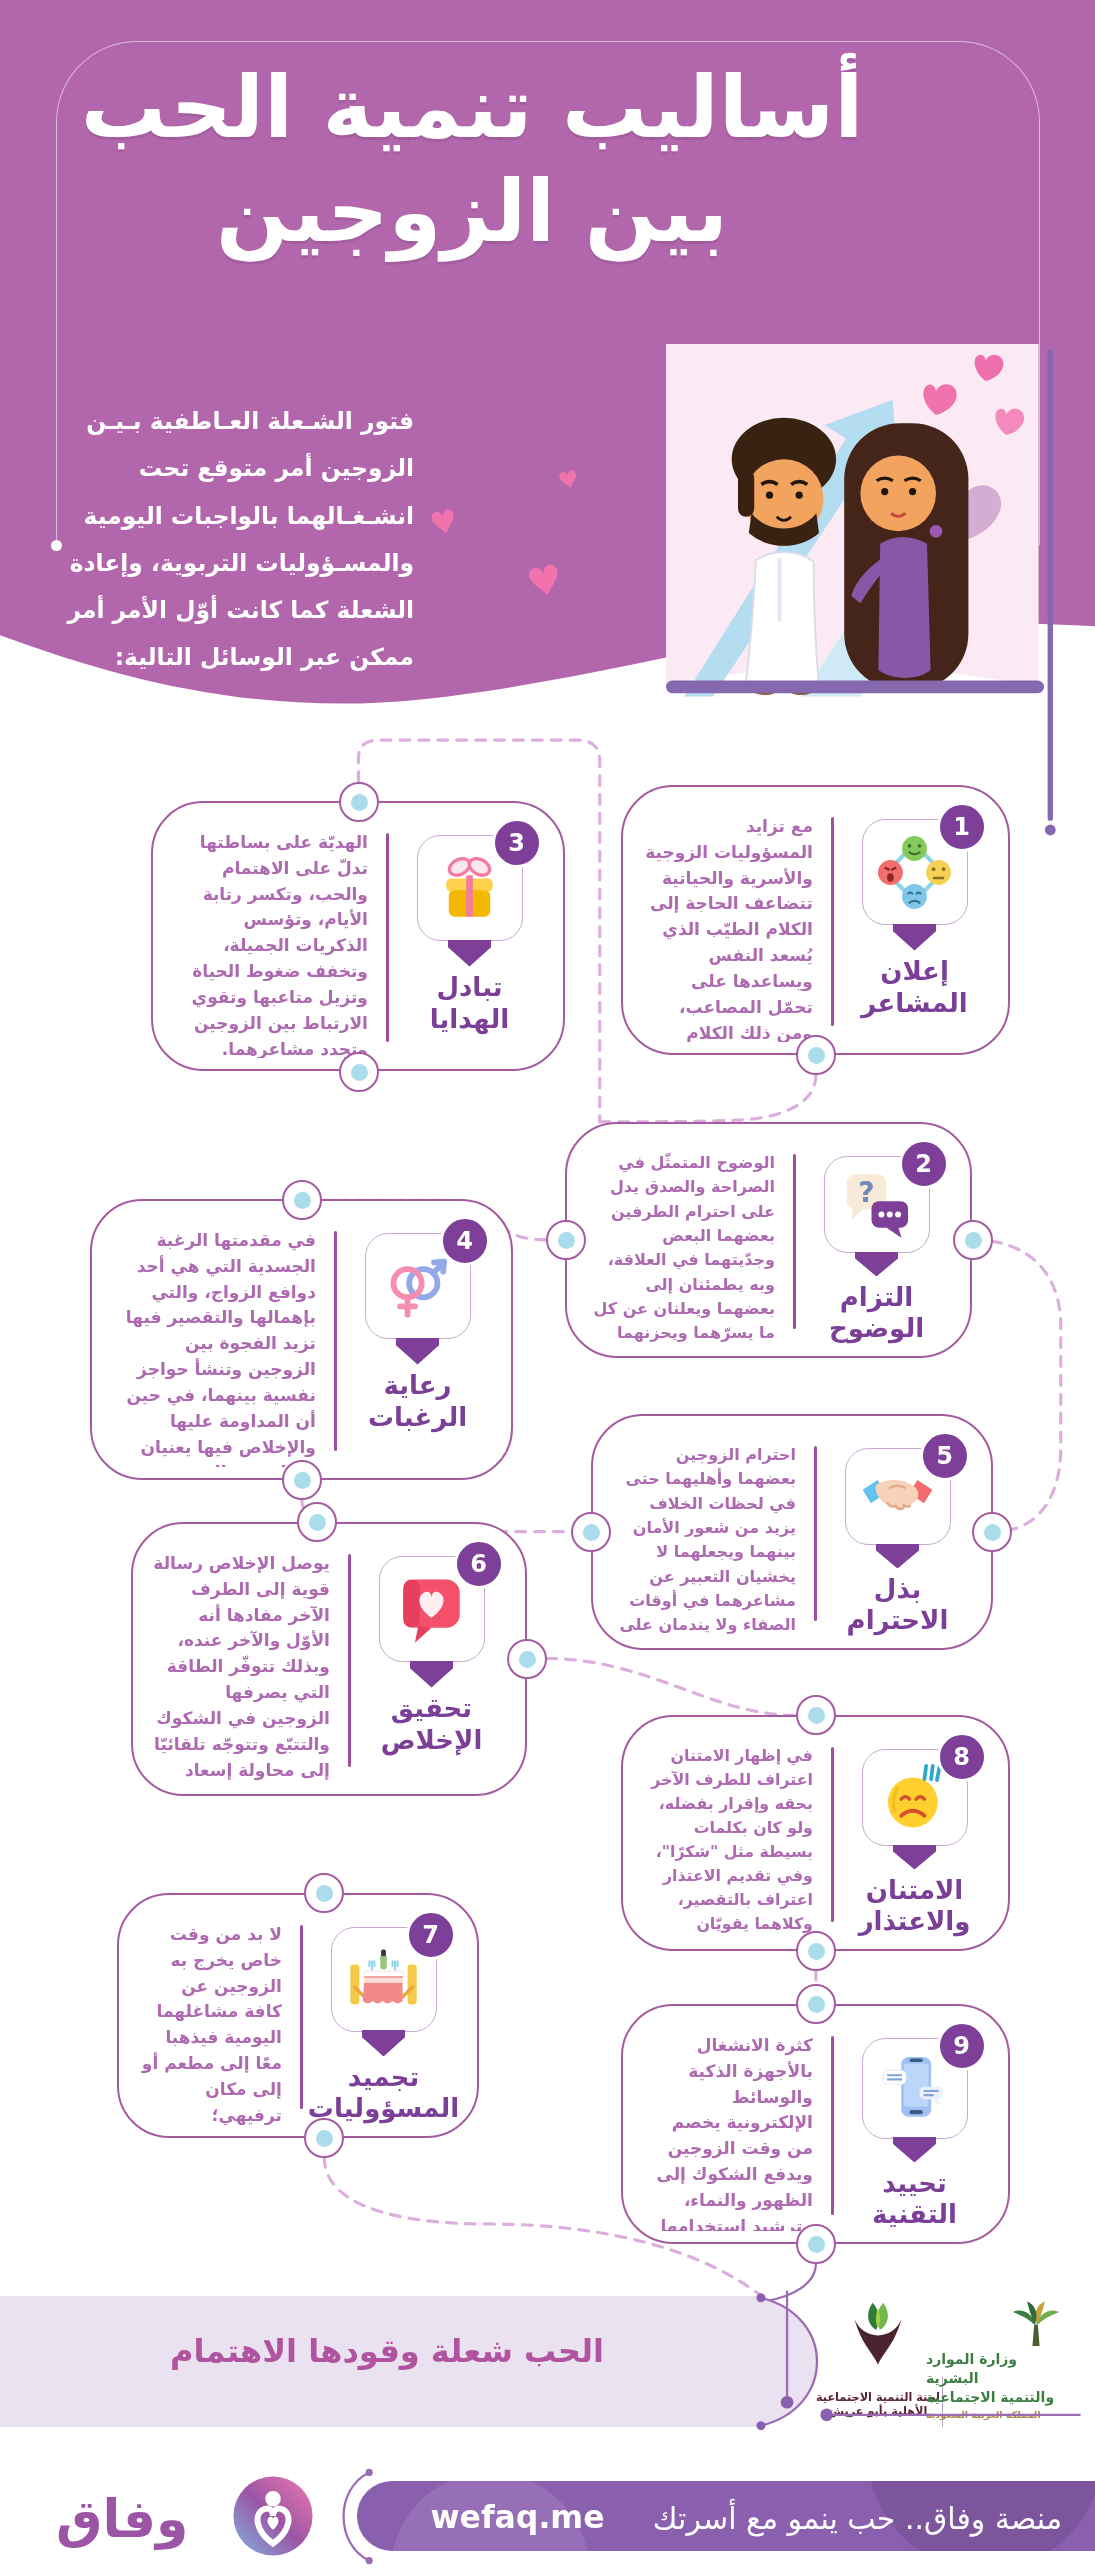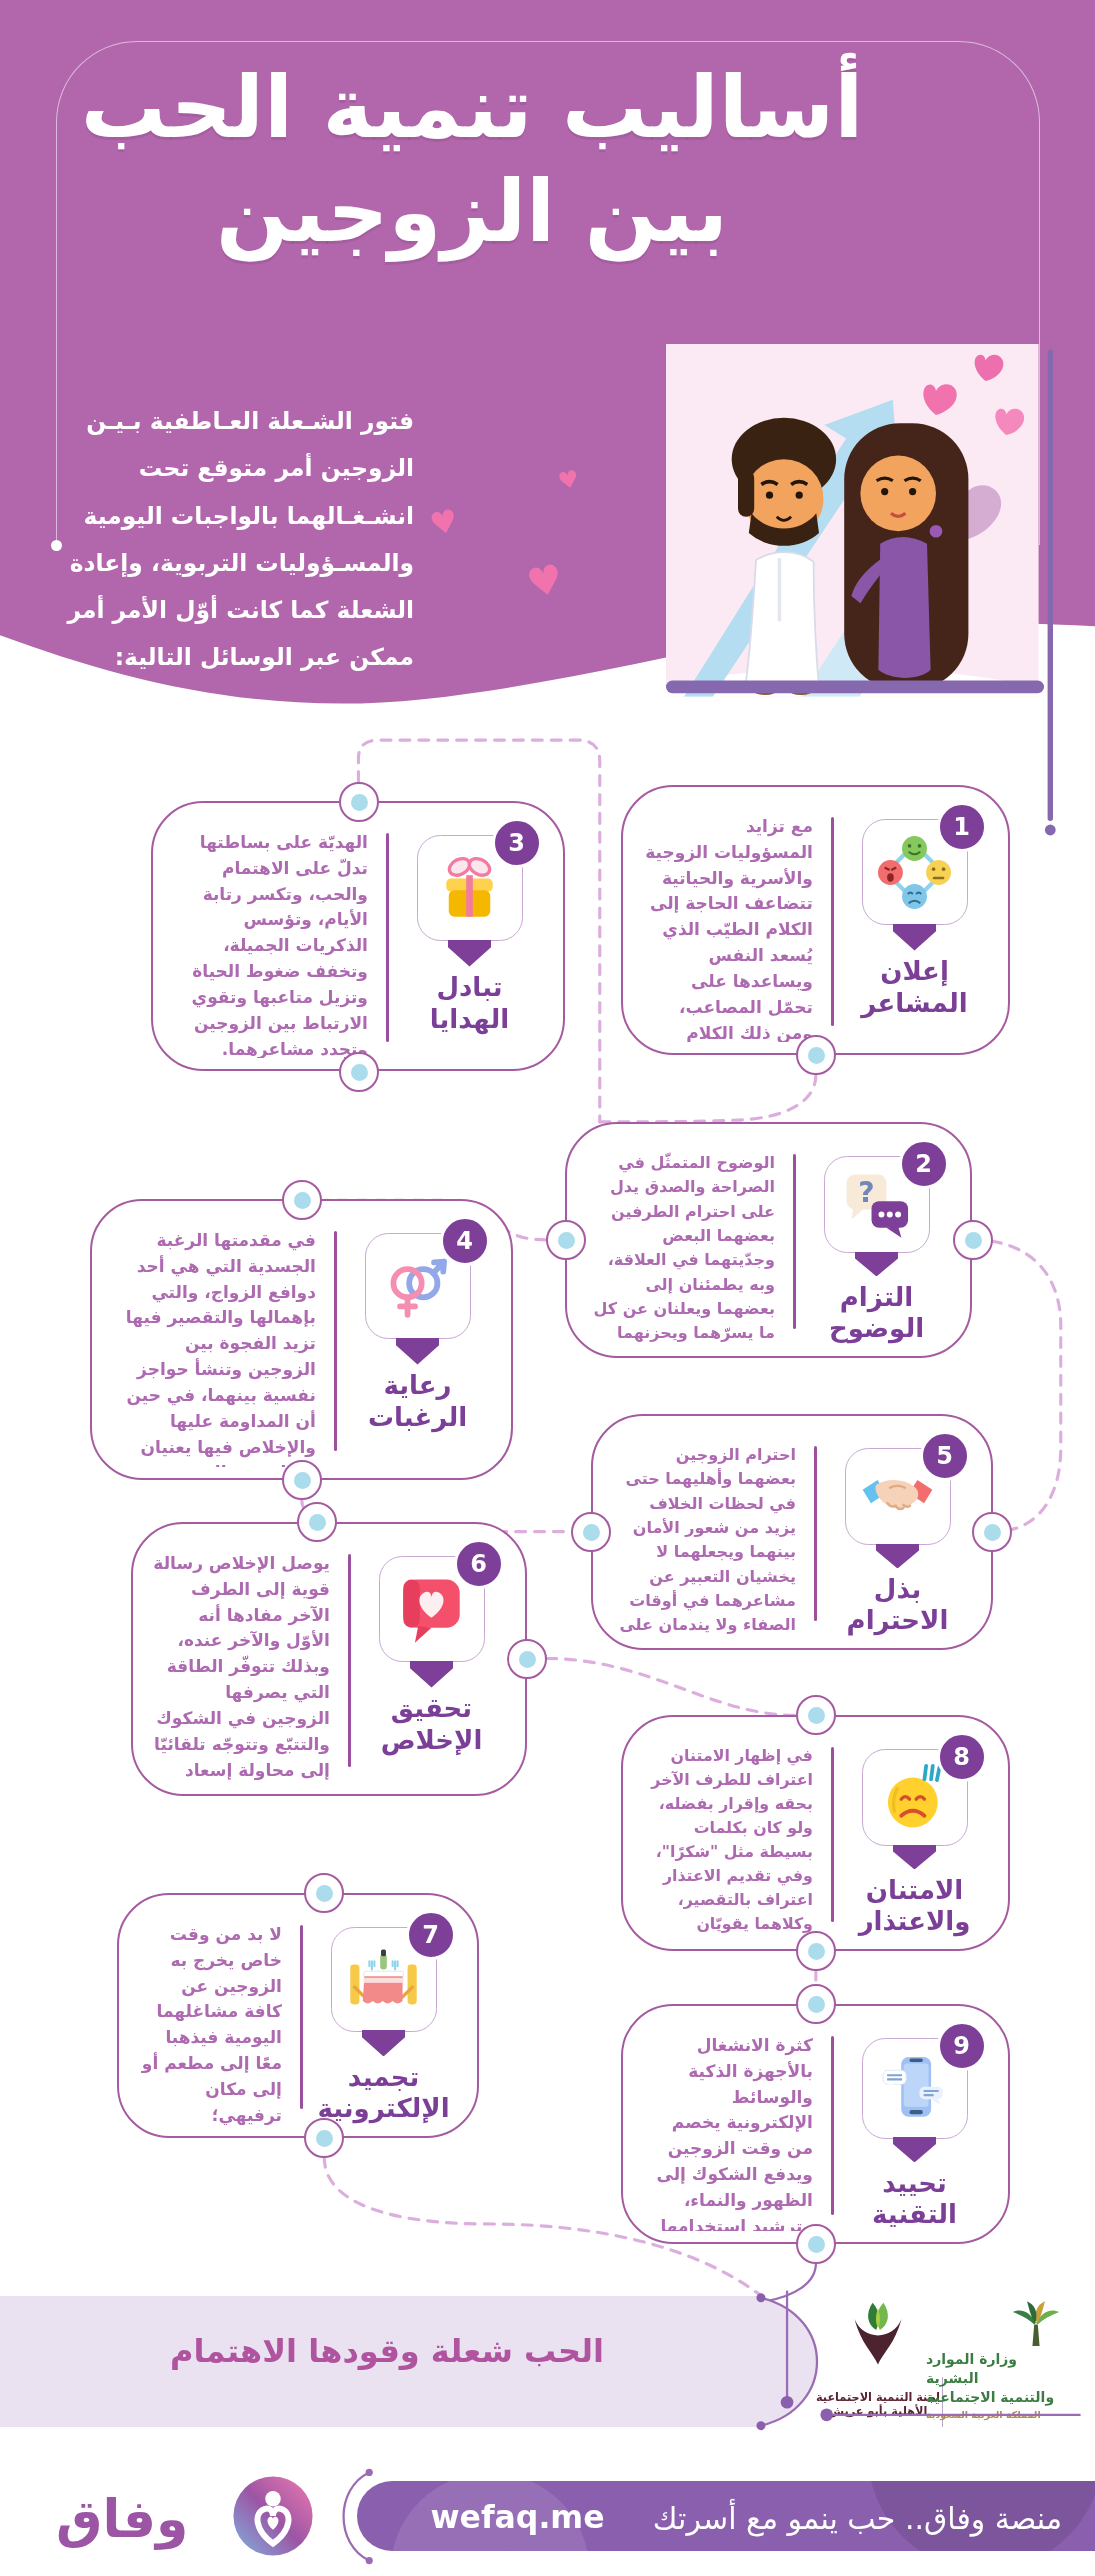--- a/index.html
+++ b/index.html
@@ -337,21 +337,21 @@
           <path d="M14,58 L28,72 M86,58 L72,72" stroke="#e8a63c" stroke-width="4"></path>
           <rect x="46" y="20" width="8" height="18" rx="3" fill="#9bc47e"></rect>
             <rect x="47" y="14" width="6" height="8" rx="2" fill="#3c3c3c"></rect>
           <path d="M36,28 l0,10 M33,28 l0,6 M39,28 l0,6 M64,28 l0,10 M61,28 l0,6 M67,28 l0,6" stroke="#8fd4ea" stroke-width="2.5" stroke-linecap="round"></path>
           <rect x="26" y="40" width="48" height="8" rx="3" fill="#ffffff" stroke="#eadbdb"></rect>
           <path d="M27,46 L25,76 q6,6 12,0 q6,6 12,0 q6,6 12,0 q6,6 12,0 L73,46 Z" fill="#f28a8a"></path>
           <rect x="26" y="48" width="48" height="6" fill="#fbdede"></rect>
         </svg>
       </div>
       <div class="arrow"></div>
-      <div class="ctitle">تجميد الإلكترونية</div>
+      <div class="ctitle">تجميد المسؤوليات</div>
     </div>
   </div>
 
   <div class="card" style="left:621px;top:2004px;width:389px;height:240px;">
     <div class="card-text">كثرة الانشغال بالأجهزة الذكية والوسائط الإلكترونية يخصم من وقت الزوجين ويدفع الشكوك إلى الظهور والنماء، وترشيد استخدامها يعزز تواصلهما المباشر ويقوّي الثقة ويزيد المودة.</div>
     <div class="divider"></div>
     <div class="side">
       <div class="iconbox">
         <div class="badge">9</div>
         <svg width="83" height="83" viewBox="0 0 100 100">

